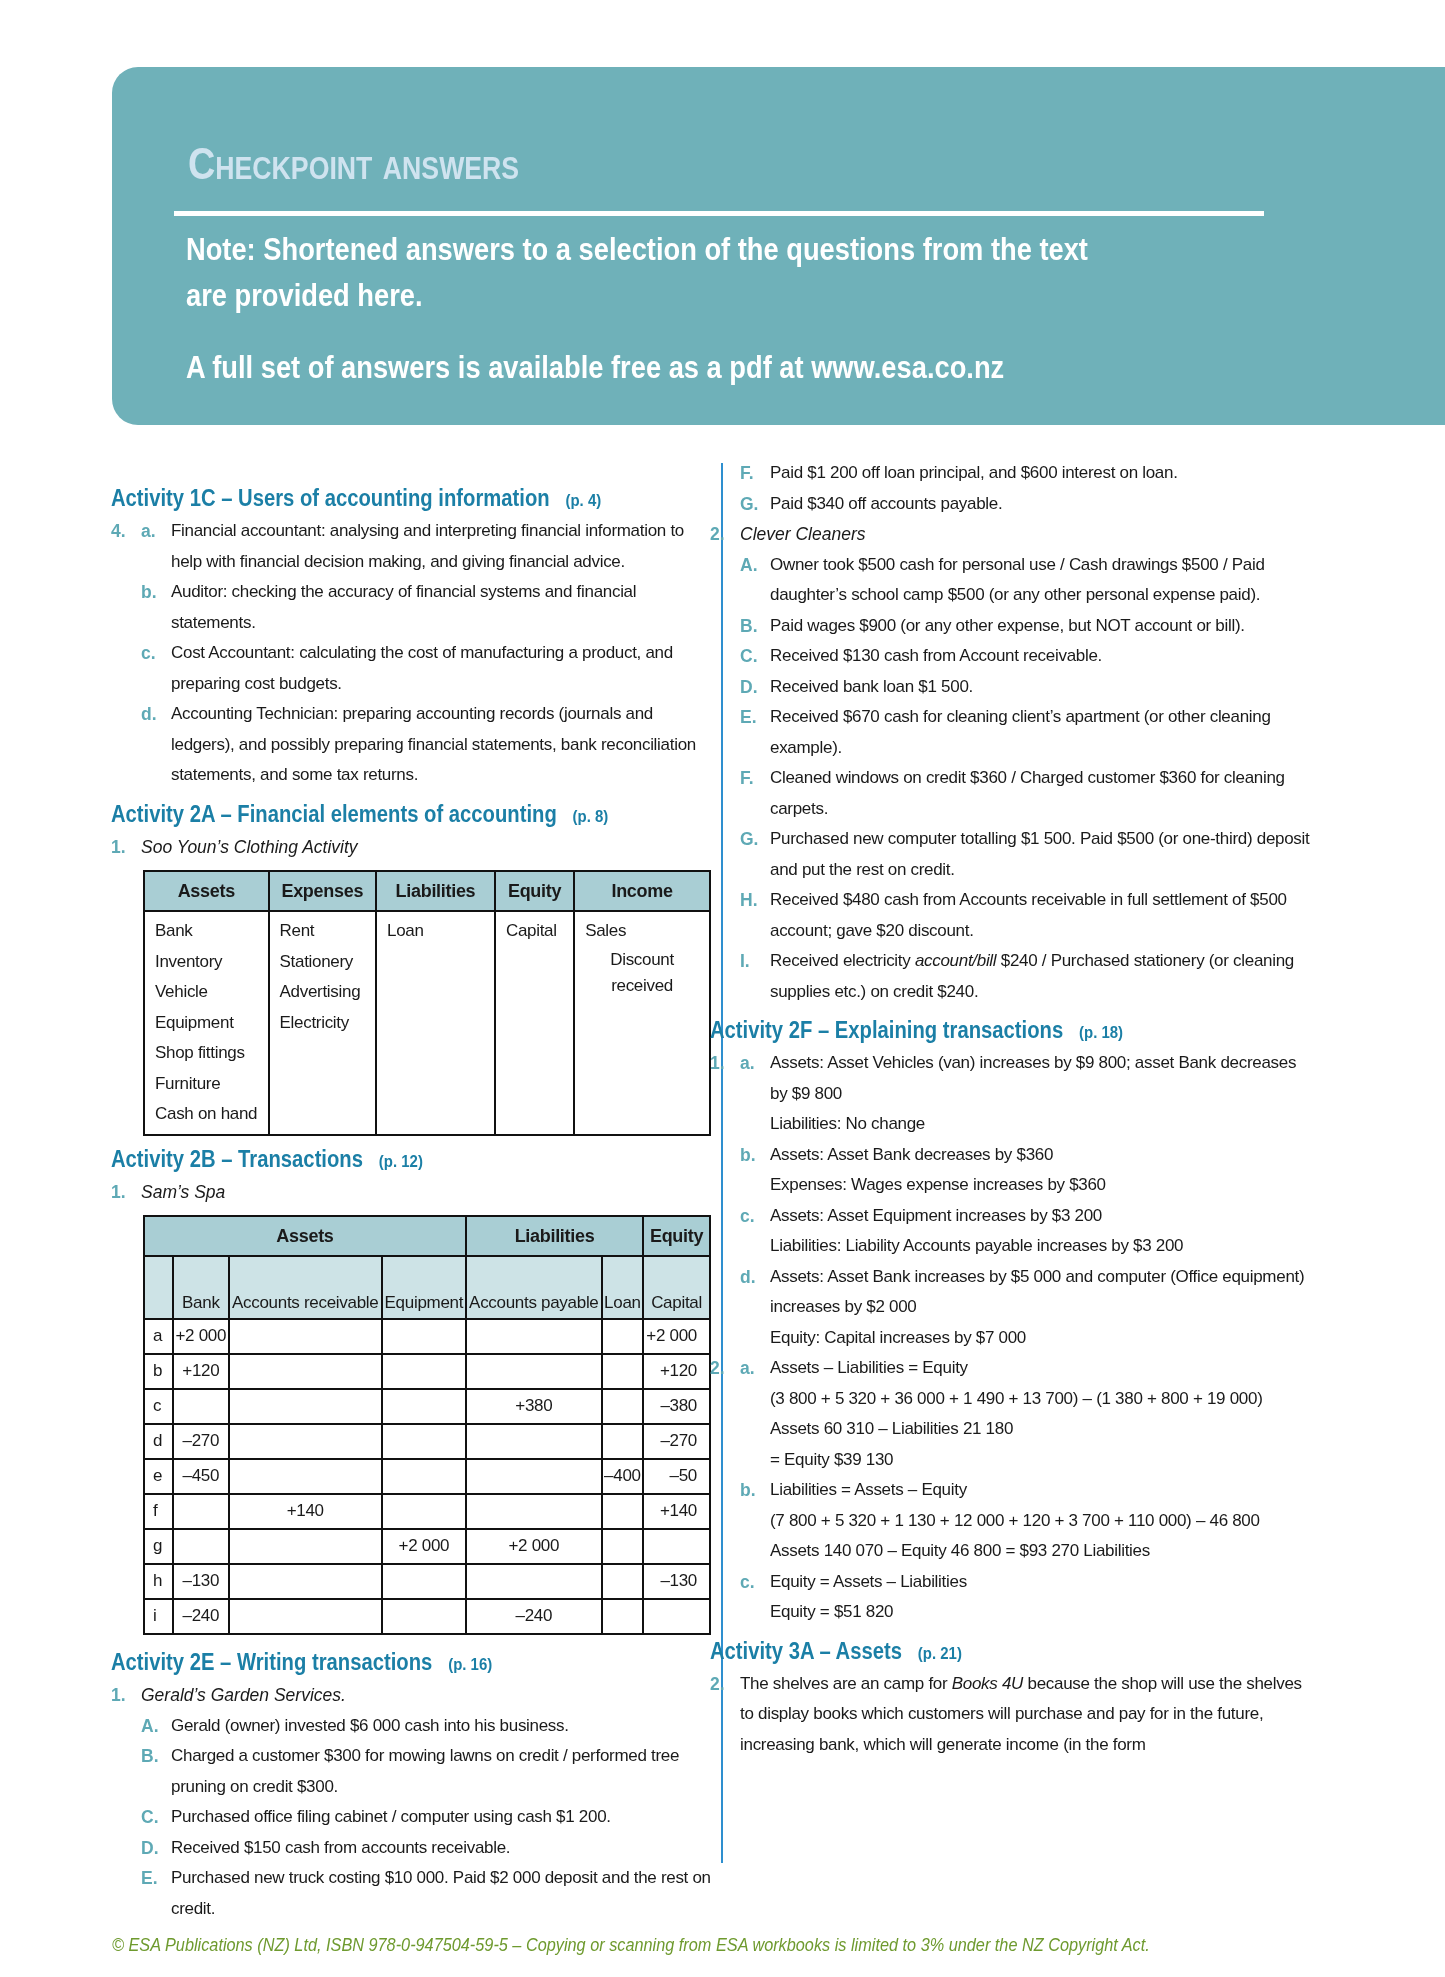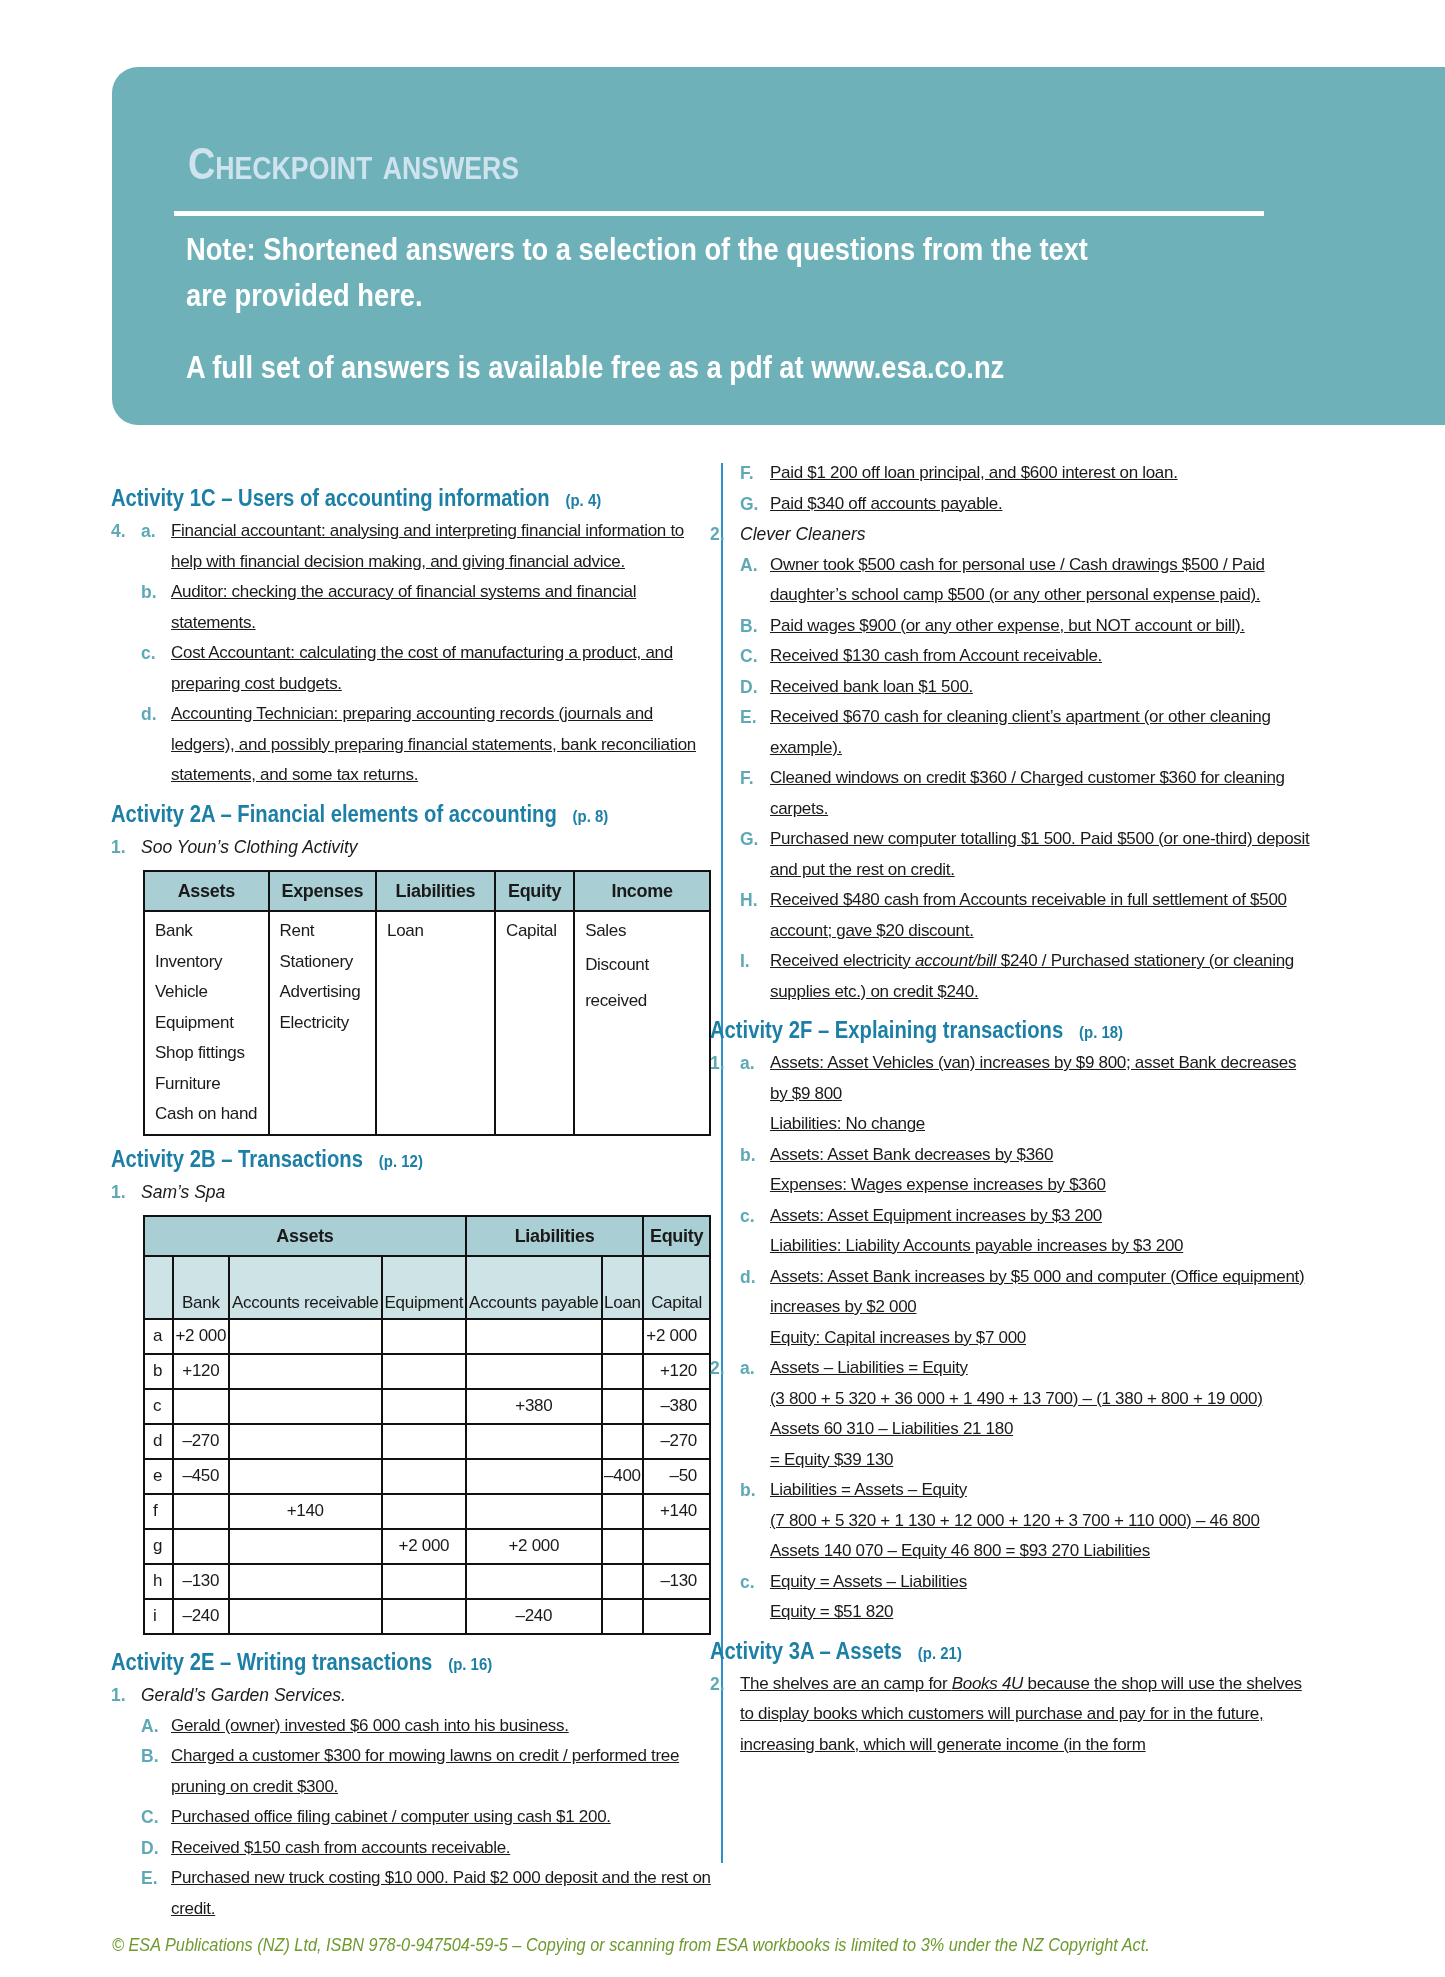--- a/index.html
+++ b/index.html
@@ -42,21 +42,21 @@
     color: #1b7fa6; font-weight: bold; font-size: 23px; line-height: 30px; margin: 0;
     white-space: nowrap; transform: scaleX(0.88); transform-origin: left;
   }
   .act-title .page { font-size: 17px; margin-left: 18px; }
   .sec { margin-bottom: 8px; }
   .row { position: relative; padding-left: 60px; }
   .row .num { position: absolute; left: 0; color: #5ea9b5; font-weight: bold; }
   .row .let { position: absolute; left: 30px; color: #5ea9b5; font-weight: bold; }
   .sub { position: relative; padding-left: 60px; }
   .sub .let { position: absolute; left: 30px; color: #5ea9b5; font-weight: bold; }
-  .txt { display: block; font-size: 17px; letter-spacing: -0.3px; text-decoration: underline; }
+  .txt { display: block; font-size: 17px; letter-spacing: -0.3px; }
   .l1 { position: relative; padding-left: 30px; }
   .l1 .num { position: absolute; left: 0; color: #5ea9b5; font-weight: bold; }
   .italic { font-style: italic; }
   table { border-collapse: collapse; font-size: 17px; letter-spacing: -0.3px; }
   .t2a { margin-left: 32px; width: 568px; margin-top: 8px; margin-bottom: 4px; }
   .t2a th { background: #a9ced4; border: 2px solid #111; height: 36px; font-weight: bold; font-size: 18px; }
   .t2a td { border-left: 2px solid #111; border-right: 2px solid #111; border-bottom: 2px solid #111; vertical-align: top; padding: 4px 10px; line-height: 30.5px; }
   .t2b { margin-left: 32px; width: 568px; margin-top: 8px; margin-bottom: 12px; }
   .t2b th.top { background: #a9ced4; border: 2px solid #111; height: 36px; font-weight: bold; font-size: 18px; }
   .t2b th.sub2 { background: #cde3e6; border: 2px solid #111; font-weight: normal; height: 56px; vertical-align: bottom; line-height: 23px; padding-bottom: 4px; }
@@ -142,21 +142,21 @@
               <div>Electricity</div>
             </td>
           <td id="c2a2">
               <div>Loan</div>
             </td>
           <td id="c2a3">
               <div>Capital</div>
             </td>
           <td id="c2a4">
               <div>Sales</div>
-              <div style="line-height: 36px;">Discount received</div>
+              <div style="line-height: 26px; text-align: center;">Discount received</div>
             </td>
         </tr>
       </tbody>
     </table>
   </div>
 
   <div class="sec">
     <div class="act-title">
       <span>Activity 2B – Transactions</span><span class="page">(p. 12)</span>
     </div>

